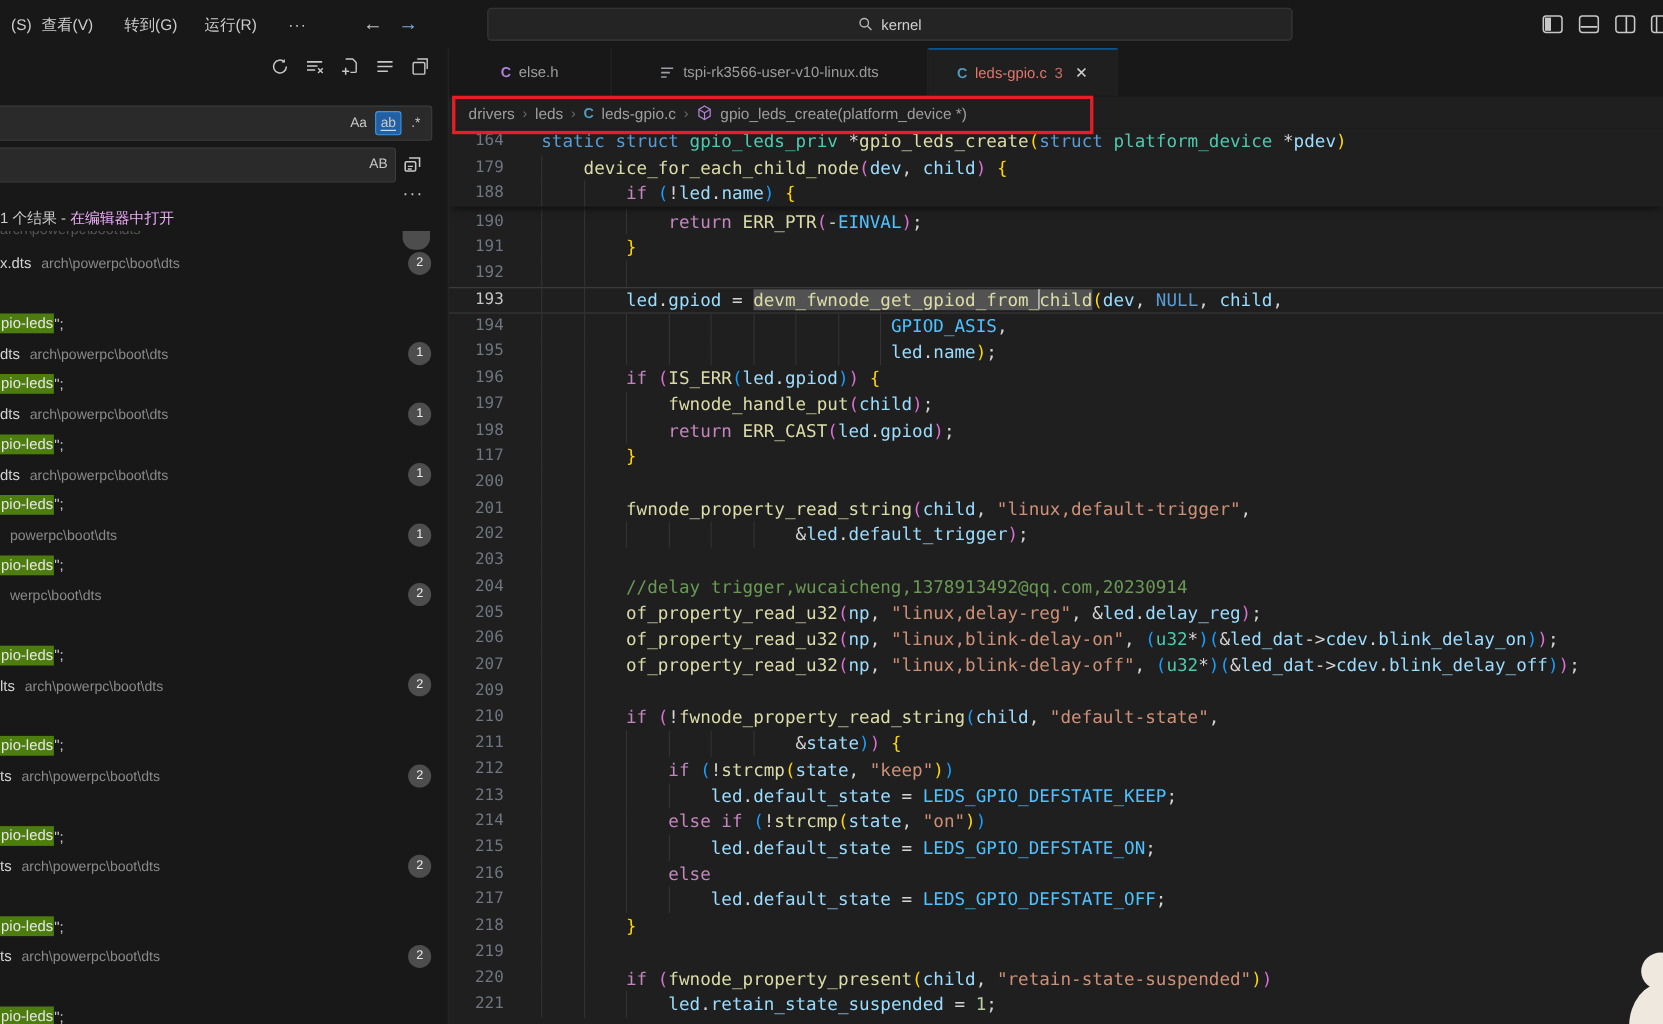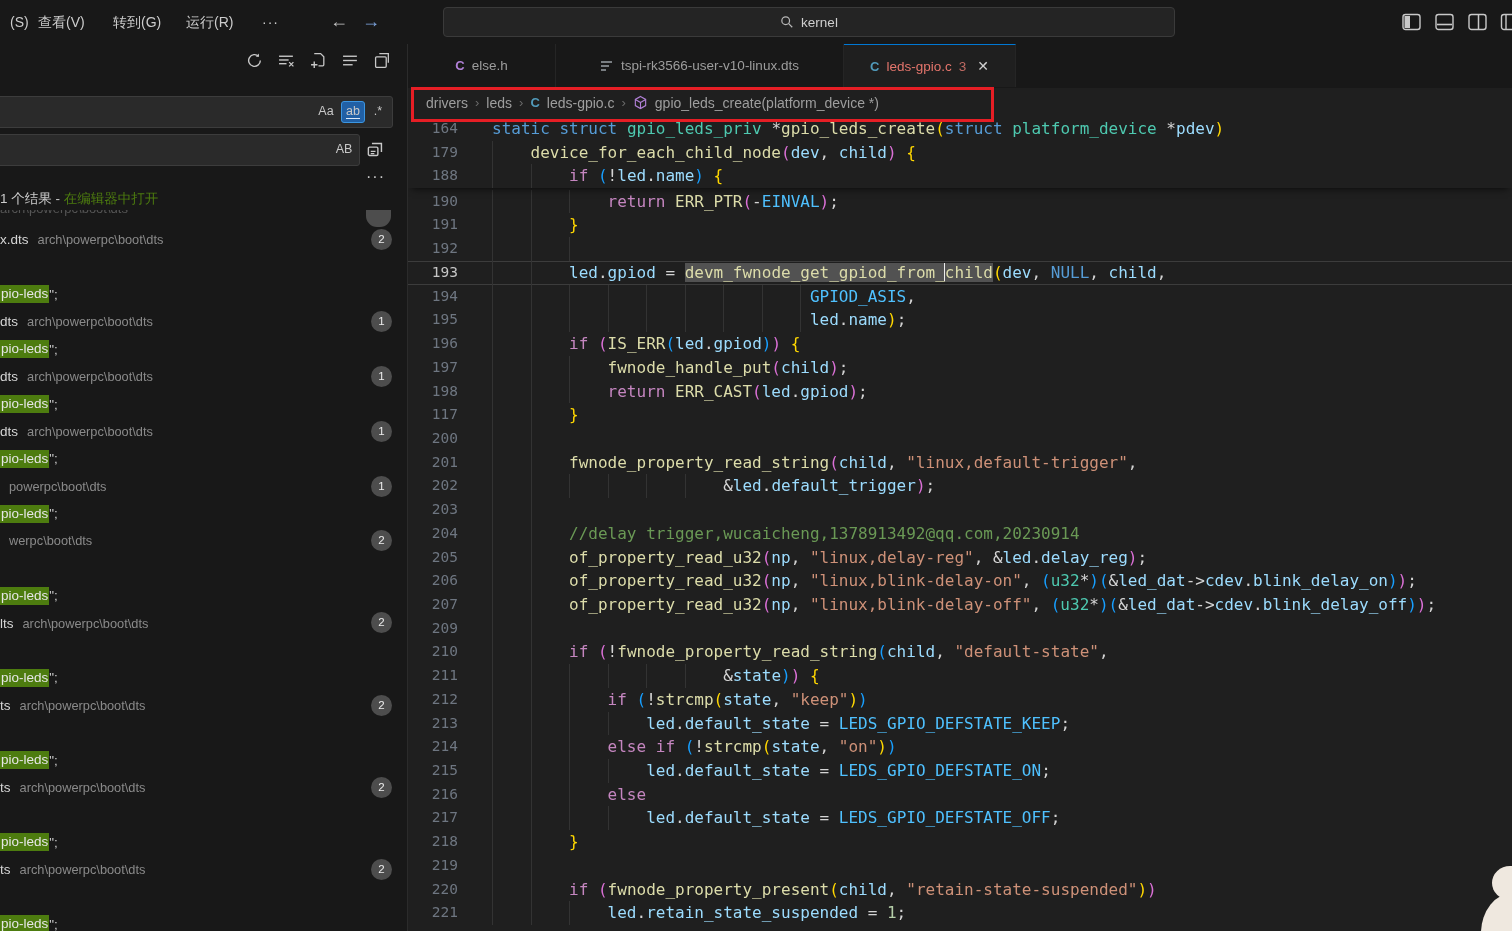--- a/index.html
+++ b/index.html
@@ -21,21 +21,21 @@
   #sb-actions svg{display:block;}
   .sb-input{position:absolute;left:-8px;height:30px;background:#2a2a2a;border:1px solid #3c3c3c;border-radius:3px;}
   #sb-search{top:52px;width:399px;}
   #sb-replace{top:90px;width:366px;}
   .tog{position:absolute;top:4px;width:22px;height:20px;border-radius:3px;font-size:12.5px;line-height:20px;text-align:center;color:#c8c8c8;}
   .tog.active{background:#2160a5;border:1px solid #3b96e2;line-height:18px;}
   .tog.active span{border-bottom:1px solid #dce9f7;}
   #icon-replace-all{position:absolute;left:366px;top:96px;}
   #sb-more{position:absolute;left:366px;top:124px;font-size:16px;letter-spacing:1px;color:#c8c8c8;}
   #sb-summary{position:absolute;left:0;top:146px;width:407px;height:22px;font-size:13.5px;color:#cccccc;white-space:nowrap;}
-  #sb-summary a{color:#4d7c0f;text-decoration:none;margin-top:28px;}
+  #sb-summary a{color:#f0abfc;text-decoration:none;margin-top:28px;}
   #clipped-row{position:absolute;left:0;top:166px;width:360px;height:10px;overflow:hidden;color:#555;font-size:13px;}
   #clipped-row span{display:block;transform:translateY(-9px);}
   #clipped-badge{position:absolute;left:366px;top:166px;width:25px;height:17px;background:#4d4d4d;border-radius:0 0 11px 11px;}
   #sb-results{position:absolute;left:0;top:182px;width:407px;height:705px;}
   .res-row{position:relative;width:407px;height:27.4px;font-size:13.5px;display:flex;align-items:center;white-space:nowrap;}
   .res-name{color:#d6d6d6;margin-right:9px;}
   .res-path{color:#8a8a8a;font-size:12.8px;}
   .res-badge{position:absolute;right:15px;top:3px;min-width:21px;height:21px;border-radius:11px;background:#4d4d4d;
       color:#ececec;font-size:11.5px;line-height:21px;text-align:center;}
   .match-hl{background:#4d7c0f;color:#e6e6e6;padding:1px 1px 2px 1px;}

